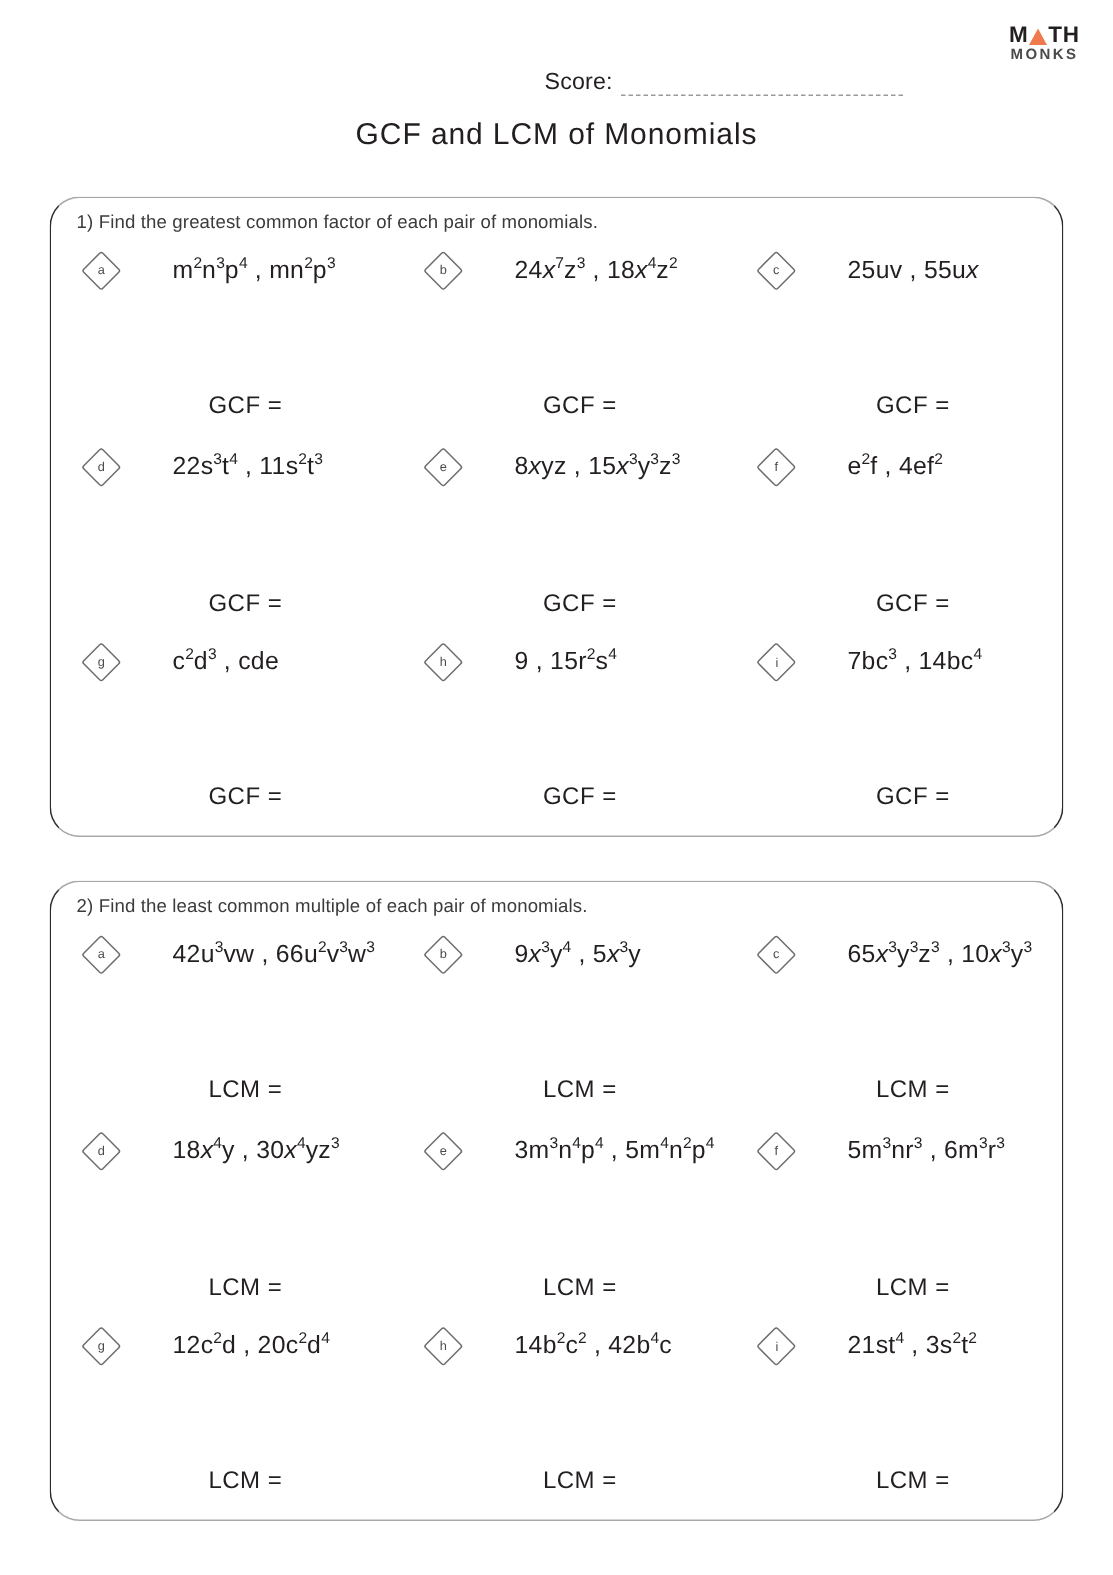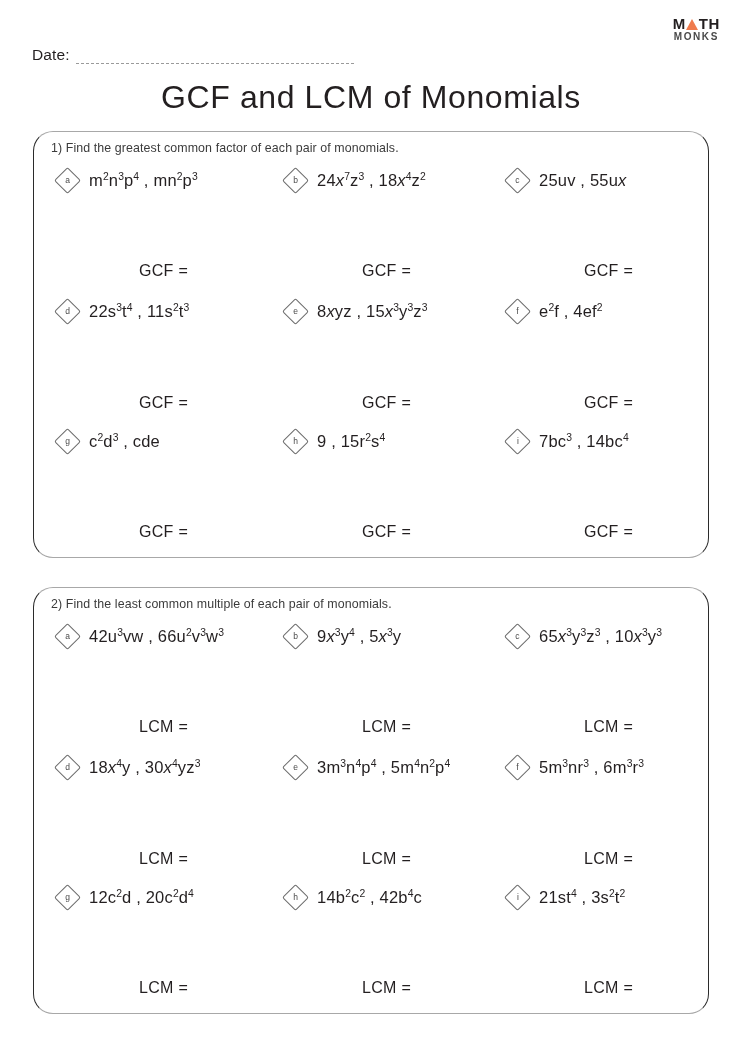--- a/index.html
+++ b/index.html
@@ -83,21 +83,21 @@
     color: #4a4a4a;
     margin-top: 0;
   }
 
   
   .title {
     position: absolute;
     left: 0; top: 79px;
     width: 742px;
     text-align: center;
-    font-size: 32px;
+    font-size: 20px;
     font-weight: 500;
     letter-spacing: .6px;
     color: #231f20;
   }
 
   
   .section {
     position: absolute;
     left: 33px;
     width: 676px;
@@ -142,21 +142,21 @@
     justify-content: center;
     margin-right: 12px;
     border-radius: 2px;
   }
   .badge span {
     transform: rotate(-45deg);
     font-size: 8.5px;
     color: #4a4a4a;
     line-height: 1;
   }
-  .expr { letter-spacing: .2px; }
+  .expr { letter-spacing: .2px; margin-left: 26px; }
   .expr i { font-style: italic; }
   .expr sup {
     font-size: 63%;
     vertical-align: super;
     line-height: 0;
     letter-spacing: 0;
   }
 
   .answer {
     position: absolute;
@@ -173,25 +173,25 @@
   .a1 { left: 57px; }
   .a2 { left: 280px; }
   .a3 { left: 502px; }
 </style>
 </head>
 <body>
 
 <div class="header">
 
 
-  <div class="field" id="field-date">
-    <span class="field-label">Date:</span>
+
+  <div class="field" id="field-score">
+    <span class="field-label">Score:</span>
     <span class="field-line"></span>
   </div>
-
 
   <div class="logo">
     <div class="logo-main">
       <span>M</span>
       <span class="logo-tri"></span>
       <span>TH</span>
     </div>
     <div class="logo-sub">MONKS</div>
   </div>
 </div>

